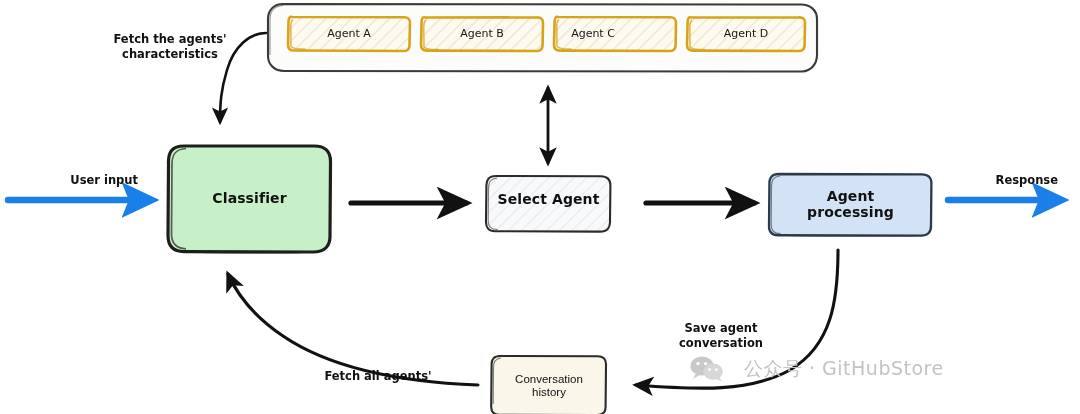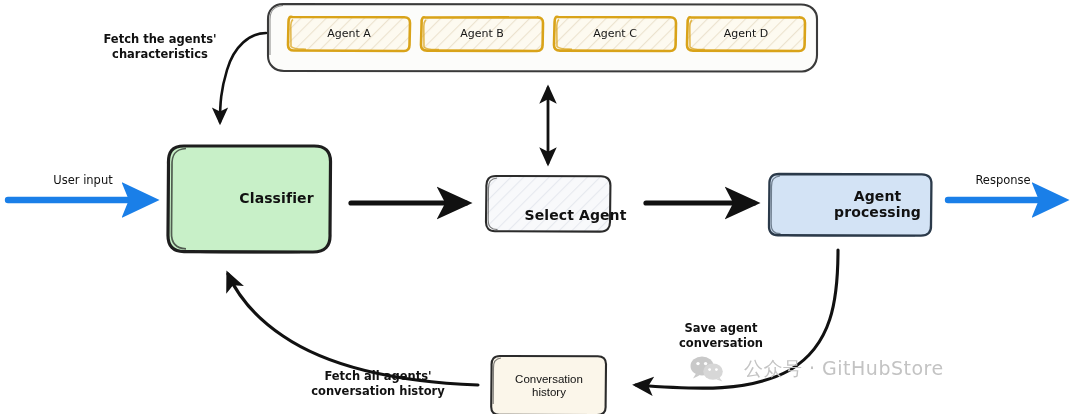--- a/index.html
+++ b/index.html
@@ -41,38 +41,37 @@
     font-weight: 600;
     letter-spacing: 0.1px;
   }
   .agent-text {
     font-size: 11px;
     font-family: "DejaVu Sans", sans-serif;
     color: #161616;
   }
   .flow-text {
     font-size: 14px;
-    padding-left: 27px;
   }
   .edge-text {
     position: absolute;
     text-align: center;
     color: #111111;
     font-family: "DejaVu Sans", sans-serif;
     font-weight: 600;
     font-size: 11.5px;
     line-height: 1.28;
     pointer-events: none;
   }
   .io-text {
     position: absolute;
-    text-align: center;
+    text-align: right;
     color: #111111;
     font-family: "DejaVu Sans", sans-serif;
-    font-weight: 400;
+    font-weight: 700;
     font-size: 11.5px;
     pointer-events: none;
   }
   #watermark {
     position: absolute;
     left: 690px;
     top: 355px;
     display: flex;
     align-items: center;
     gap: 20px;
@@ -222,48 +221,47 @@
       <path d="M 838 250 C 838 300 832 345 790 370 C 750 392 700 390 636 385" fill="none" stroke="#111111" stroke-width="3.1" stroke-linecap="round" marker-end="url(#arrow-black)"></path>
     </g>
 
     <g>
       <path d="M 478 385 C 400 382 330 368 283 336 C 252 315 236 292 228 274" fill="none" stroke="#111111" stroke-width="3.1" stroke-linecap="round" marker-end="url(#arrow-black)"></path>
     </g>
   </svg>
 
   <div class="node-label agent-text" style="left:288px; top:17px; width:122px; height:34px;">Agent A</div>
   <div class="node-label agent-text" style="left:421px; top:17px; width:122px; height:34px;">Agent B</div>
-  <div class="node-label agent-text" style="left:554px; top:17px; width:122px; height:34px;">Agent C</div>
+  <div class="node-label agent-text" style="left:532px; top:17px; width:122px; height:34px;">Agent C</div>
   <div class="node-label agent-text" style="left:687px; top:17px; width:118px; height:34px;">Agent D</div>
 
   <div class="node-label hand flow-text" style="left:168px; top:146px; width:163px; height:106px;">Classifier</div>
 
-  <div class="node-label hand flow-text" style="left:486px; top:188px; width:125px; height:56px;">Select Agent</div>
+  <div class="node-label hand flow-text" style="left:486px; top:172px; width:125px; height:56px;">Select Agent</div>
 
   <div class="node-label hand flow-text" style="left:769px; top:174px; width:163px; height:62px; flex-direction:column;">
     <span>Agent</span>
     <span>processing</span>
   </div>
 
   <div class="node-label" style="left:491px; top:356px; width:116px; height:59px; flex-direction:column; font-size:11.5px; font-family:'Liberation Sans', sans-serif;">
     <span>Conversation</span>
     <span>history</span>
   </div>
 
   <div class="io-text" style="left:28px; top:173px; width:110px;">User input</div>
   <div class="io-text" style="left:948px; top:173px; width:110px;">Response</div>
 
-  <div class="edge-text" style="left:90px; top:32px; width:140px;">
+  <div class="edge-text" style="left:100px; top:32px; width:140px;">
     <div>Fetch the agents'</div>
     <div>characteristics</div>
   </div>
 
   <div class="edge-text" style="left:288px; top:321px; width:180px;margin-top:48px;">
     <div>Fetch all agents'</div>
-    <div>conversation history</div>
   </div>
 
   <div class="edge-text" style="left:656px; top:321px; width:130px;">
     <div>Save agent</div>
     <div>conversation</div>
   </div>
 
   <div id="watermark">
     <svg width="34" height="28" viewBox="0 0 34 28">
       <ellipse cx="12" cy="11" rx="11.5" ry="9.6" fill="#c9c9c9"></ellipse>

